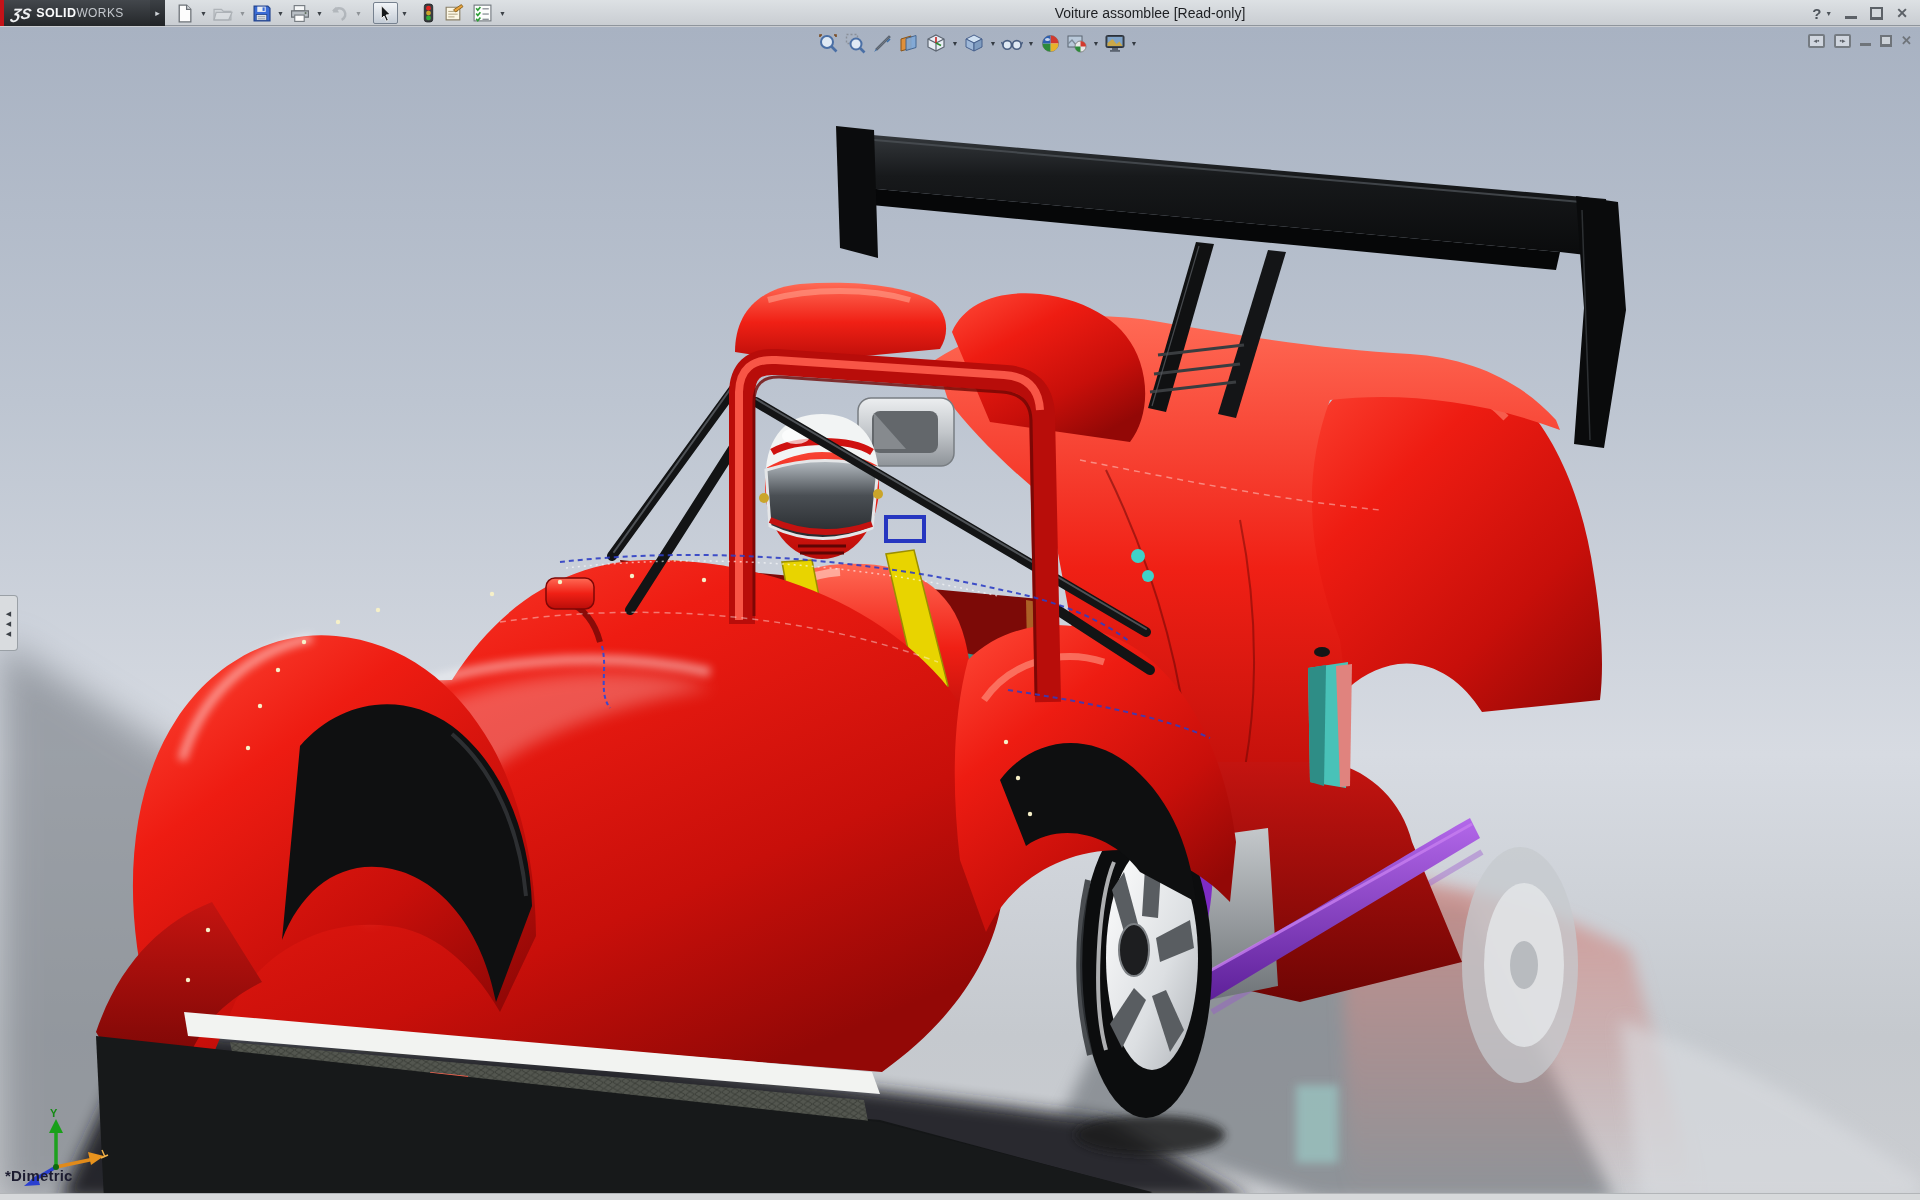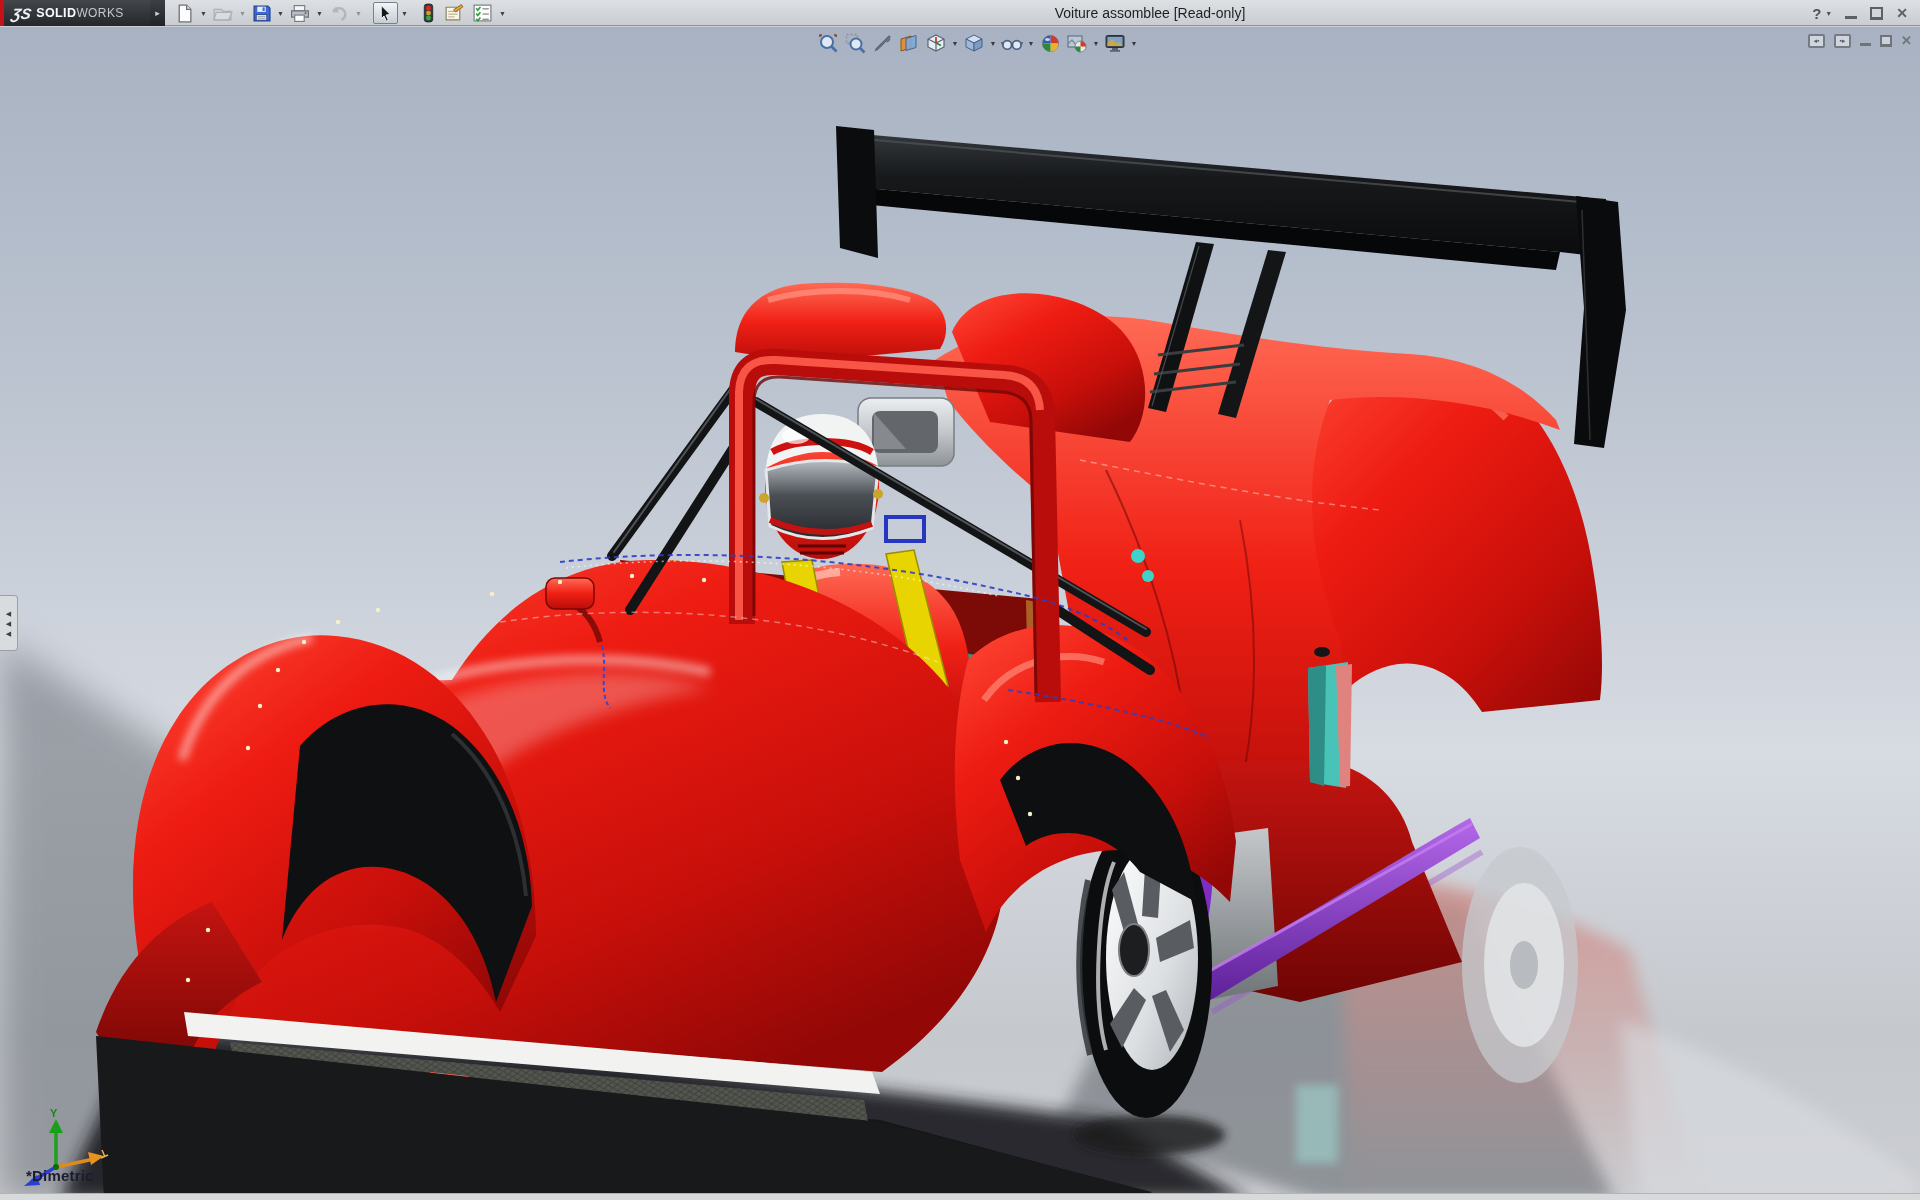--- a/index.html
+++ b/index.html
@@ -65,21 +65,21 @@
   .dc-close{font-size:13px;font-weight:bold;color:#6f747a;}
 
   
   .left-tab{position:absolute;left:0;top:568px;width:18px;height:56px;background:#d9dcdf;
     border:1px solid #9aa0a6;border-left:none;border-radius:0 4px 4px 0;
     display:flex;flex-direction:column;align-items:center;justify-content:center;gap:3px;z-index:10;}
   .left-tab span{color:#3c4147;font-size:7px;line-height:7px;}
 
   
   .triad{position:absolute;left:14px;top:1078px;z-index:5;}
-  .orientation-label{position:absolute;left:26px;top:1140px;font-size:15px;font-weight:bold;color:#1c1c30;z-index:5;letter-spacing:.2px;}
+  .orientation-label{position:absolute;left:5px;top:1140px;font-size:15px;font-weight:bold;color:#1c1c30;z-index:5;letter-spacing:.2px;}
 
   .bottom-strip{position:absolute;left:0;bottom:0;width:1920px;height:7px;background:#d7d9db;border-top:1px solid #b2b5b8;z-index:6;}
 </style>
 </head>
 <body>
 
 <div class="titlebar">
   <div class="logo-block">
     <div class="logo-redstrip"></div>
     <span class="logo-glyph">ƷS</span>

